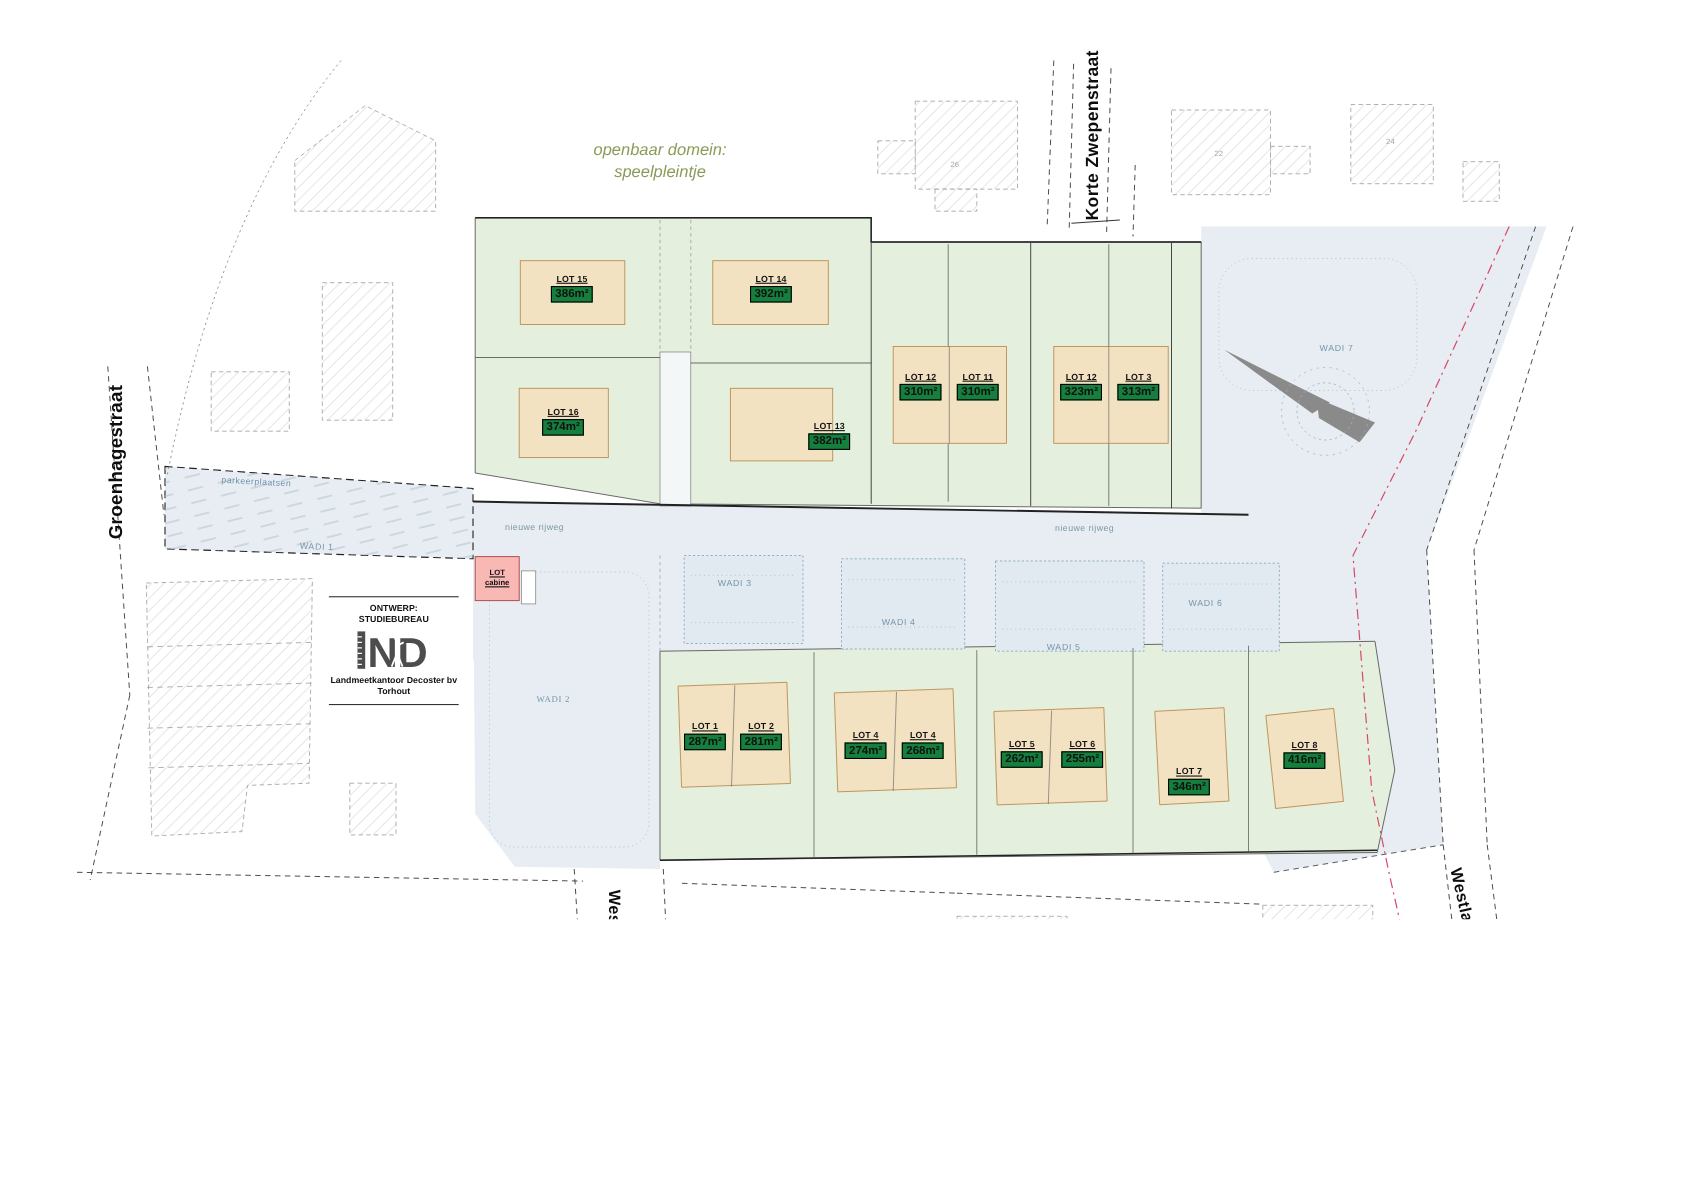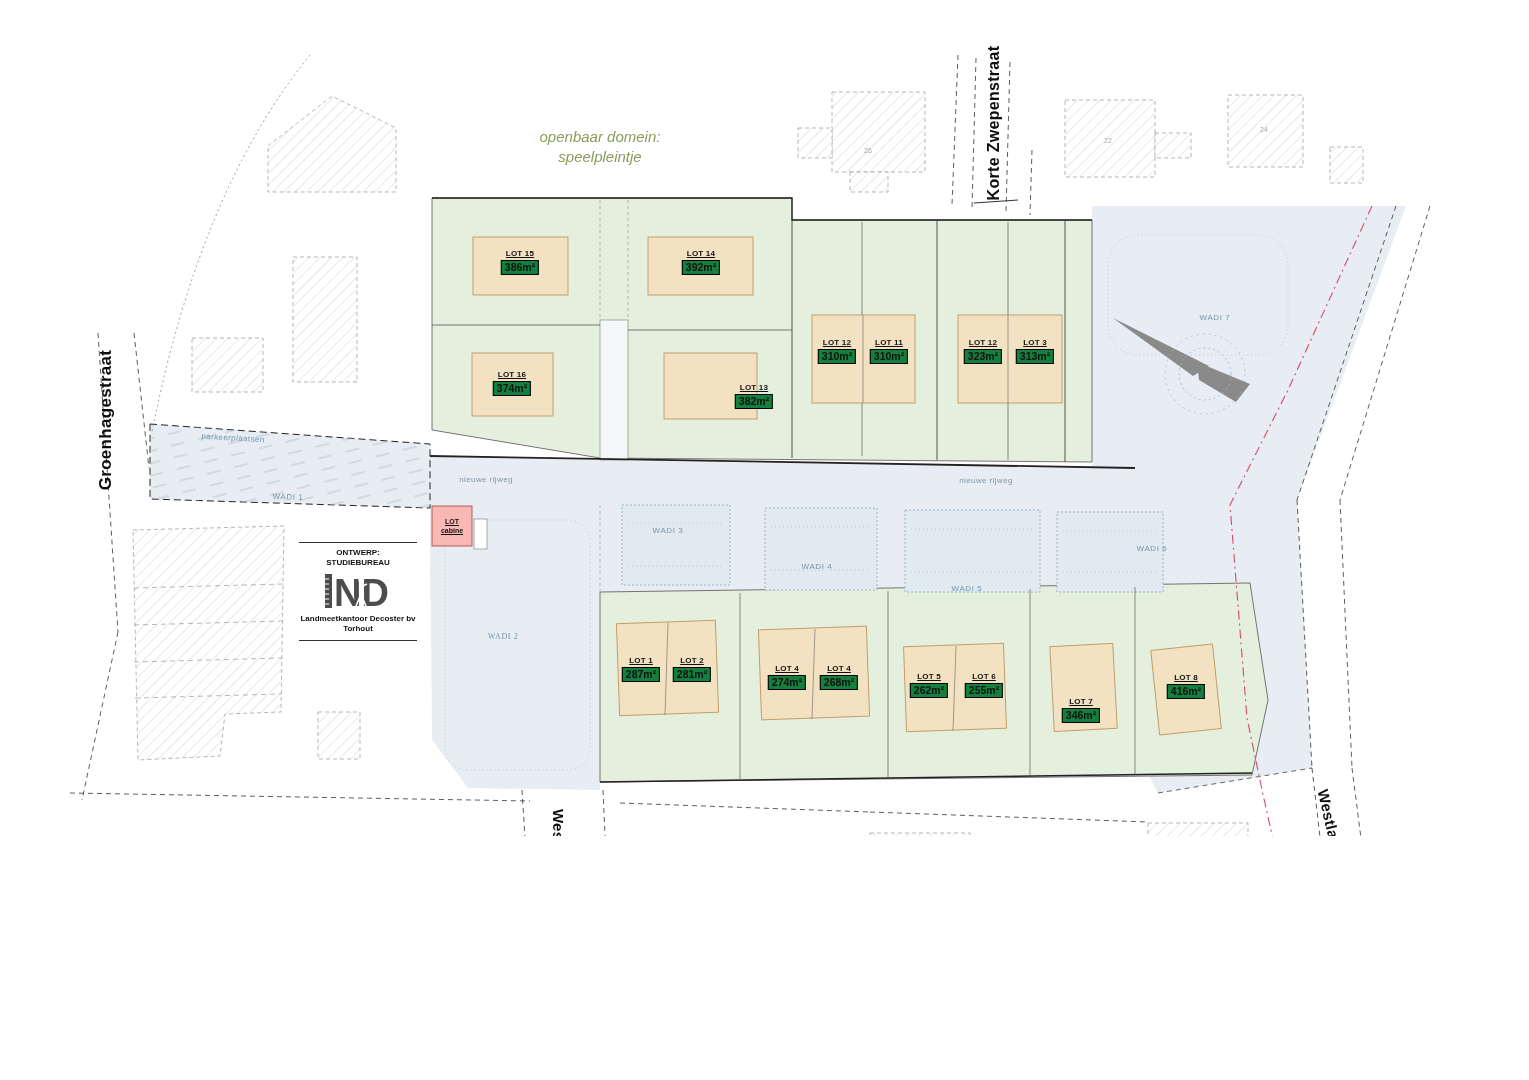--- a/index.html
+++ b/index.html
@@ -211,21 +211,21 @@
 
   <div class="n roadlbl" style="left:486px;top:479px;">nieuwe rijweg</div>
   <div class="n roadlbl" style="left:986px;top:480px;">nieuwe rijweg</div>
   <div class="n roadlbl" style="left:233px;top:438px;transform:translate(-50%,-50%) rotate(3deg);color:#6e93ad;">parkeerplaatsen</div>
 
   <div class="n wadi" style="left:288px;top:497px;transform:translate(-50%,-50%) rotate(2deg);">WADI 1</div>
   <div class="n wadi" style="left:503px;top:636px;font-family:Liberation Serif, serif;">WADI 2</div>
   <div class="n wadi" style="left:668px;top:530px;">WADI 3</div>
   <div class="n wadi" style="left:817px;top:534px;margin-top:32px;">WADI 4</div>
   <div class="n wadi" style="left:967px;top:541px;margin-top:47px;">WADI 5</div>
-  <div class="n wadi" style="left:1152px;top:548px;">WADI 6</div>
+  <div class="n wadi" style="left:1096px;top:548px;">WADI 6</div>
   <div class="n wadi" style="left:1215px;top:317px;">WADI 7</div>
 
   <div class="n lot-label" style="left:641px;top:669px;">
     <span class="lot-name">LOT 1</span>
     <span class="lot-area">287m²</span>
   </div>
   <div class="n lot-label" style="left:692px;top:669px;">
     <span class="lot-name">LOT 2</span>
     <span class="lot-area">281m²</span>
   </div>

